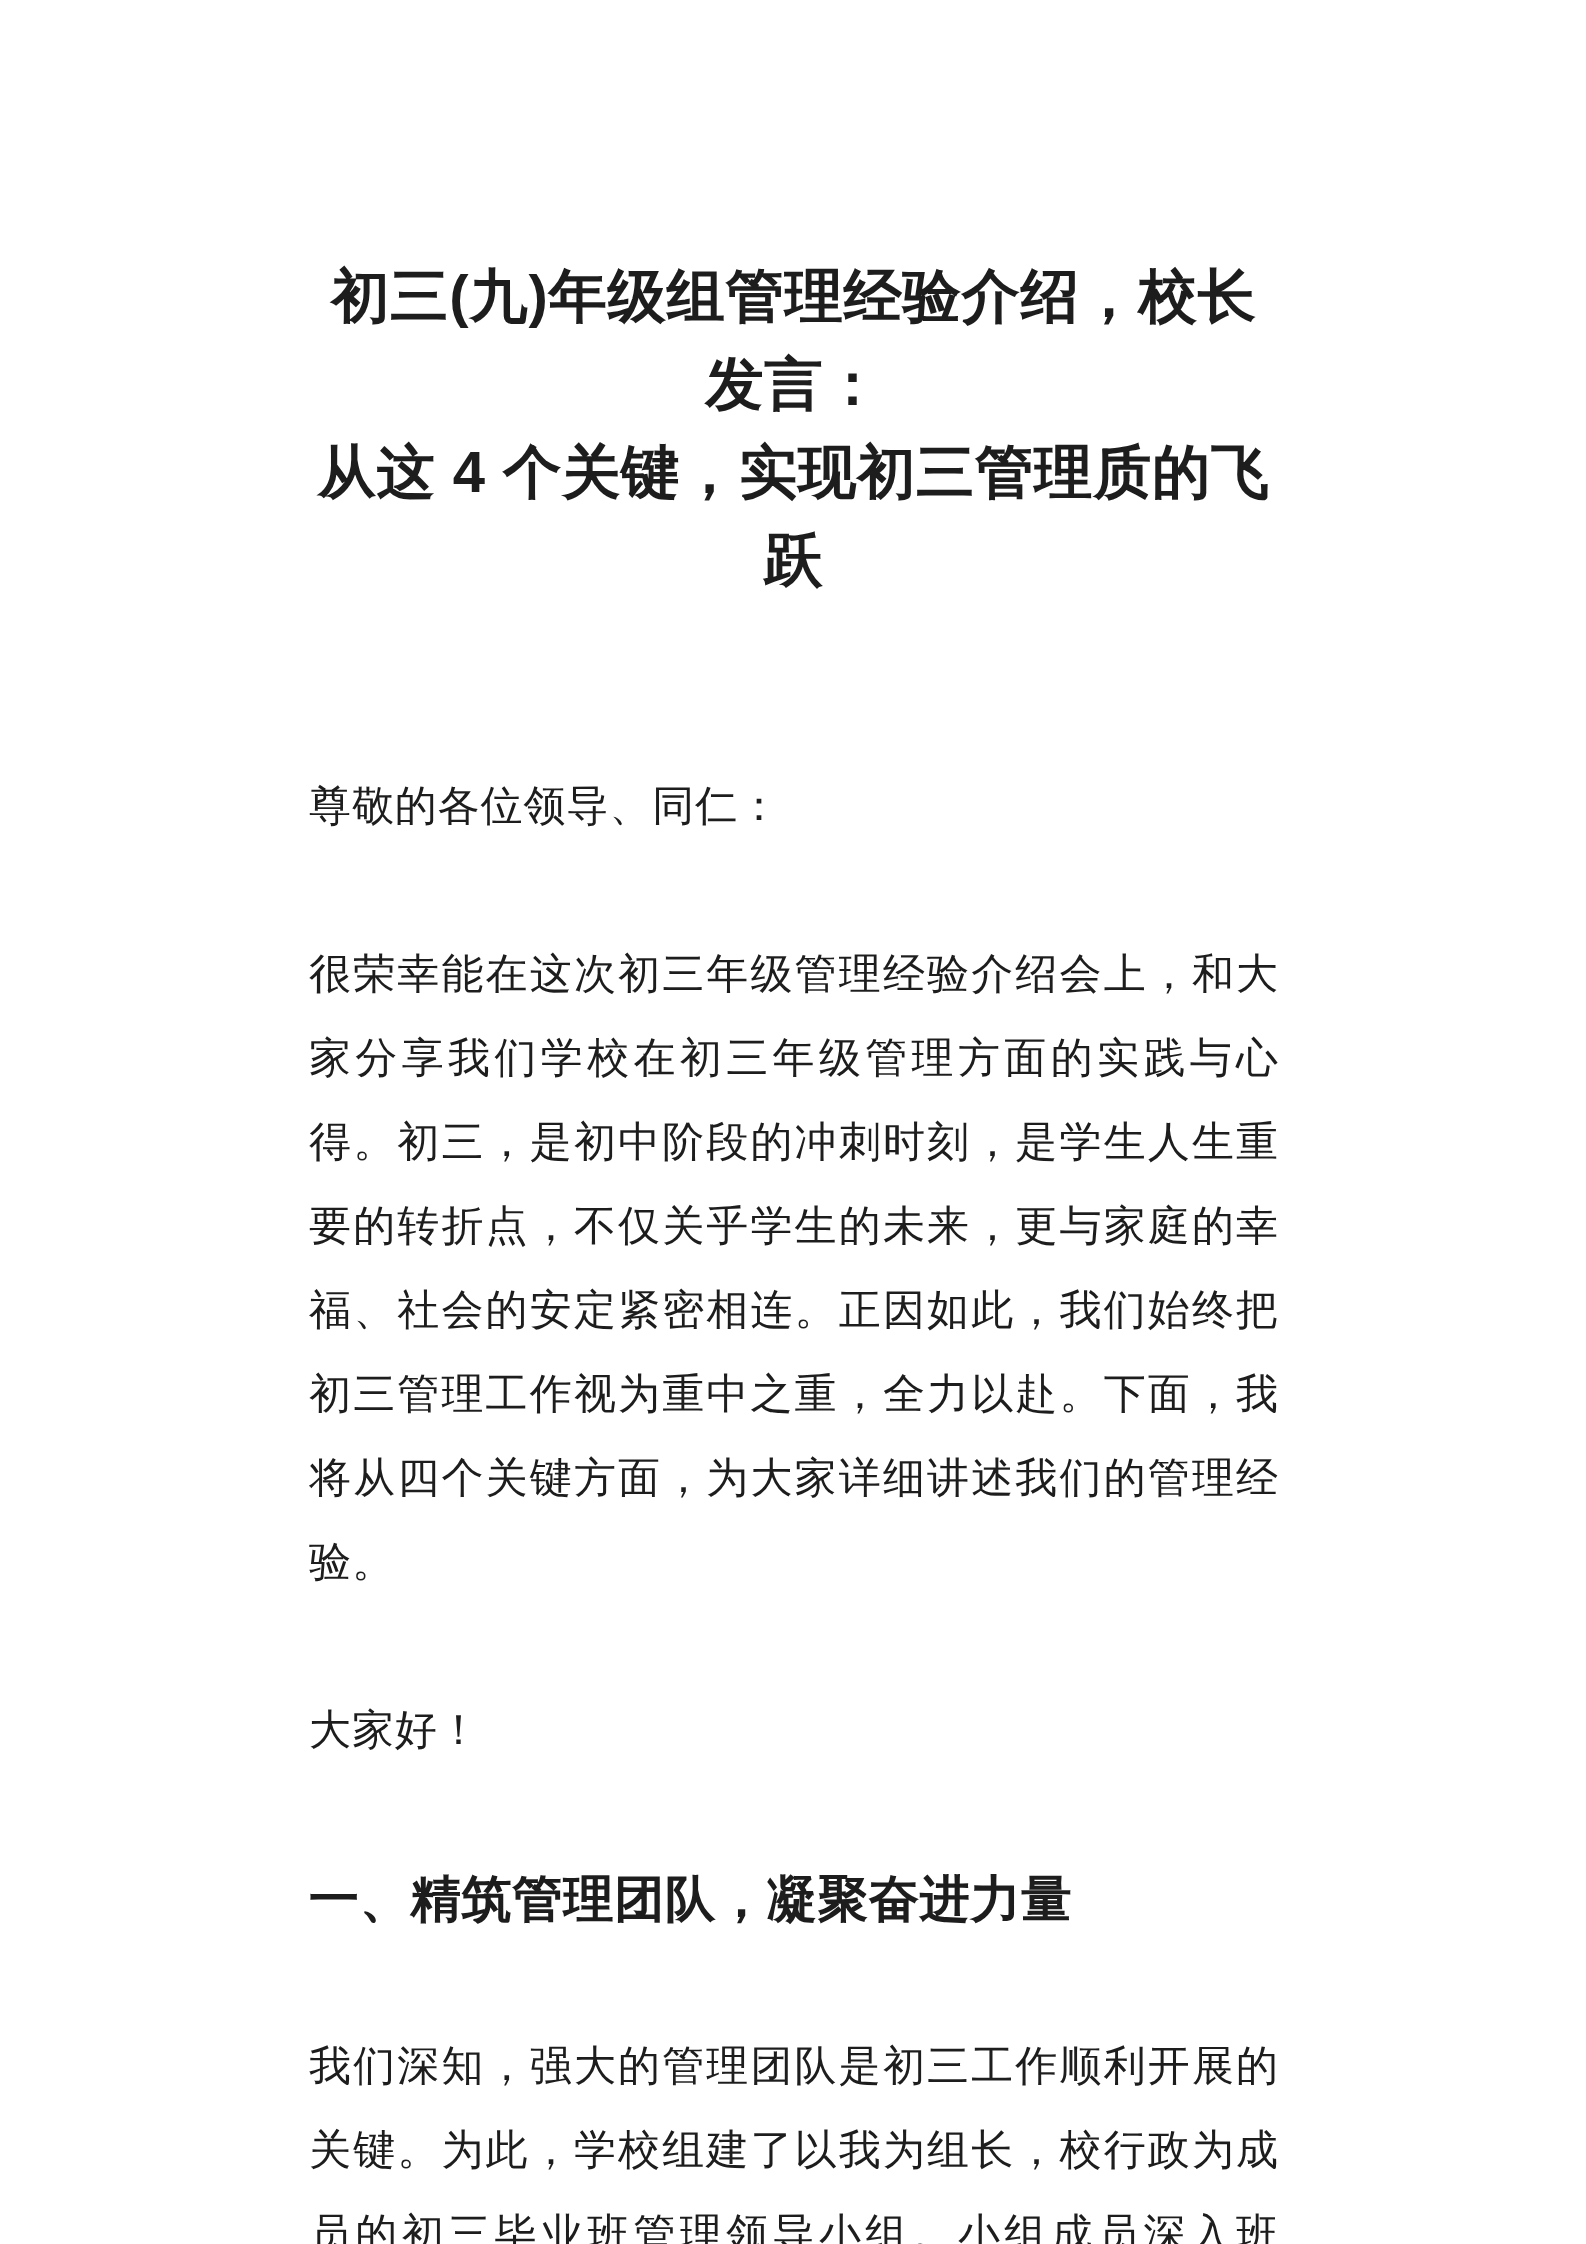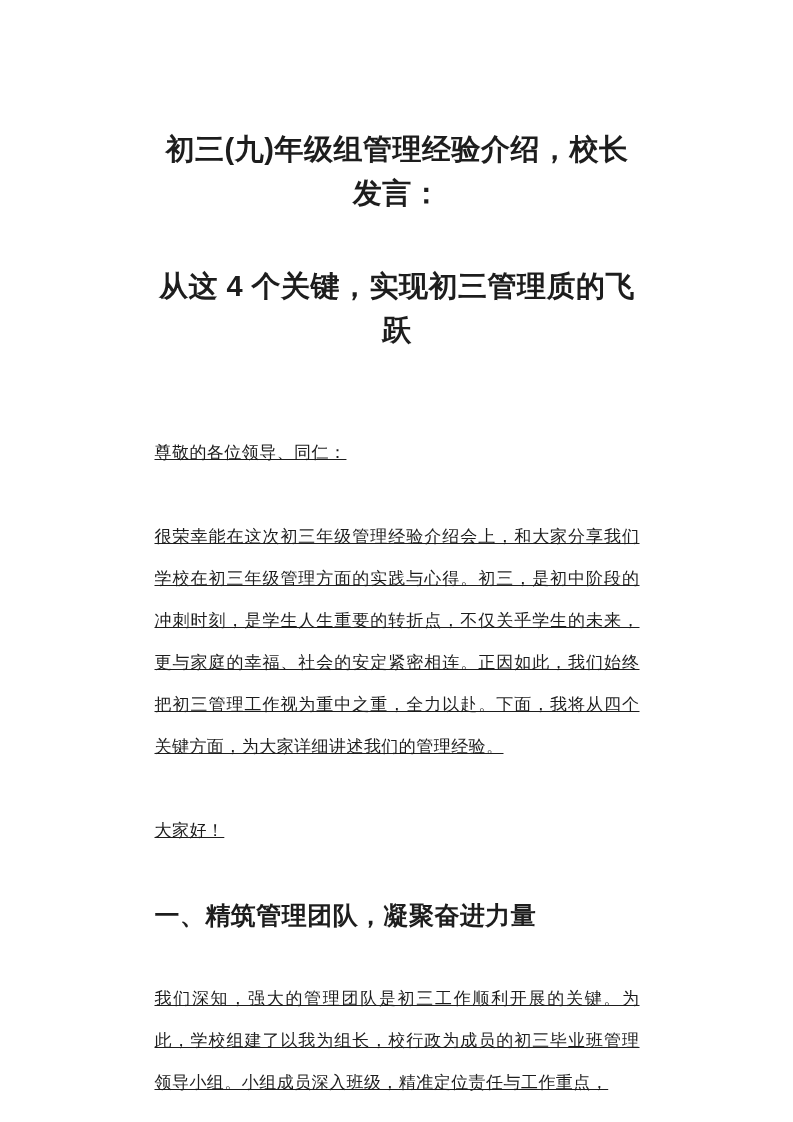--- a/index.html
+++ b/index.html
@@ -21,31 +21,29 @@
   }
   .doc-title {
     font-size: 29px;
     line-height: 44px;
     font-weight: 700;
     text-align: center;
     letter-spacing: 0.5px;
     margin: 0;
   }
   .doc-title.second {
-    margin-top: 49px;
     margin-bottom: 80px;
     text-align: center;
   }
   .body-text {
-    font-size: 17px;
+    font-size: 21px;
     line-height: 42px;
     letter-spacing: 0.45px;
     text-align: justify;
     margin: 0 0 42px 0;
-    text-decoration: underline;
   }
   .section-heading {
     font-size: 25px;
     line-height: 42px;
     letter-spacing: 0.45px;
     font-weight: 700;
     margin: 0 0 42px 0;
   }
   .body-text.last {
     margin-bottom: 0;

